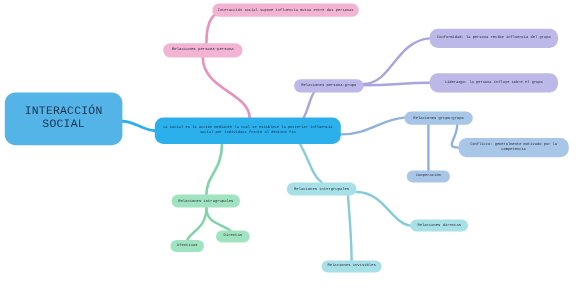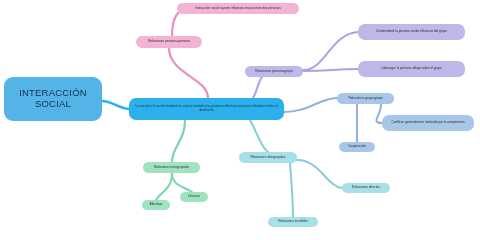--- a/index.html
+++ b/index.html
@@ -6,21 +6,21 @@
     margin: 0;
     padding: 0;
     background: #ffffff;
   }
   #canvas {
     position: relative;
     width: 480px;
     height: 232px;
     background: #ffffff;
     overflow: hidden;
-    font-family: Liberation Sans, sans-serif;
+    font-family: Liberation Mono, monospace;
   }
   #edges {
     position: absolute;
     left: 0;
     top: 0;
     width: 480px;
     height: 232px;
     pointer-events: none;
   }
   .node {

